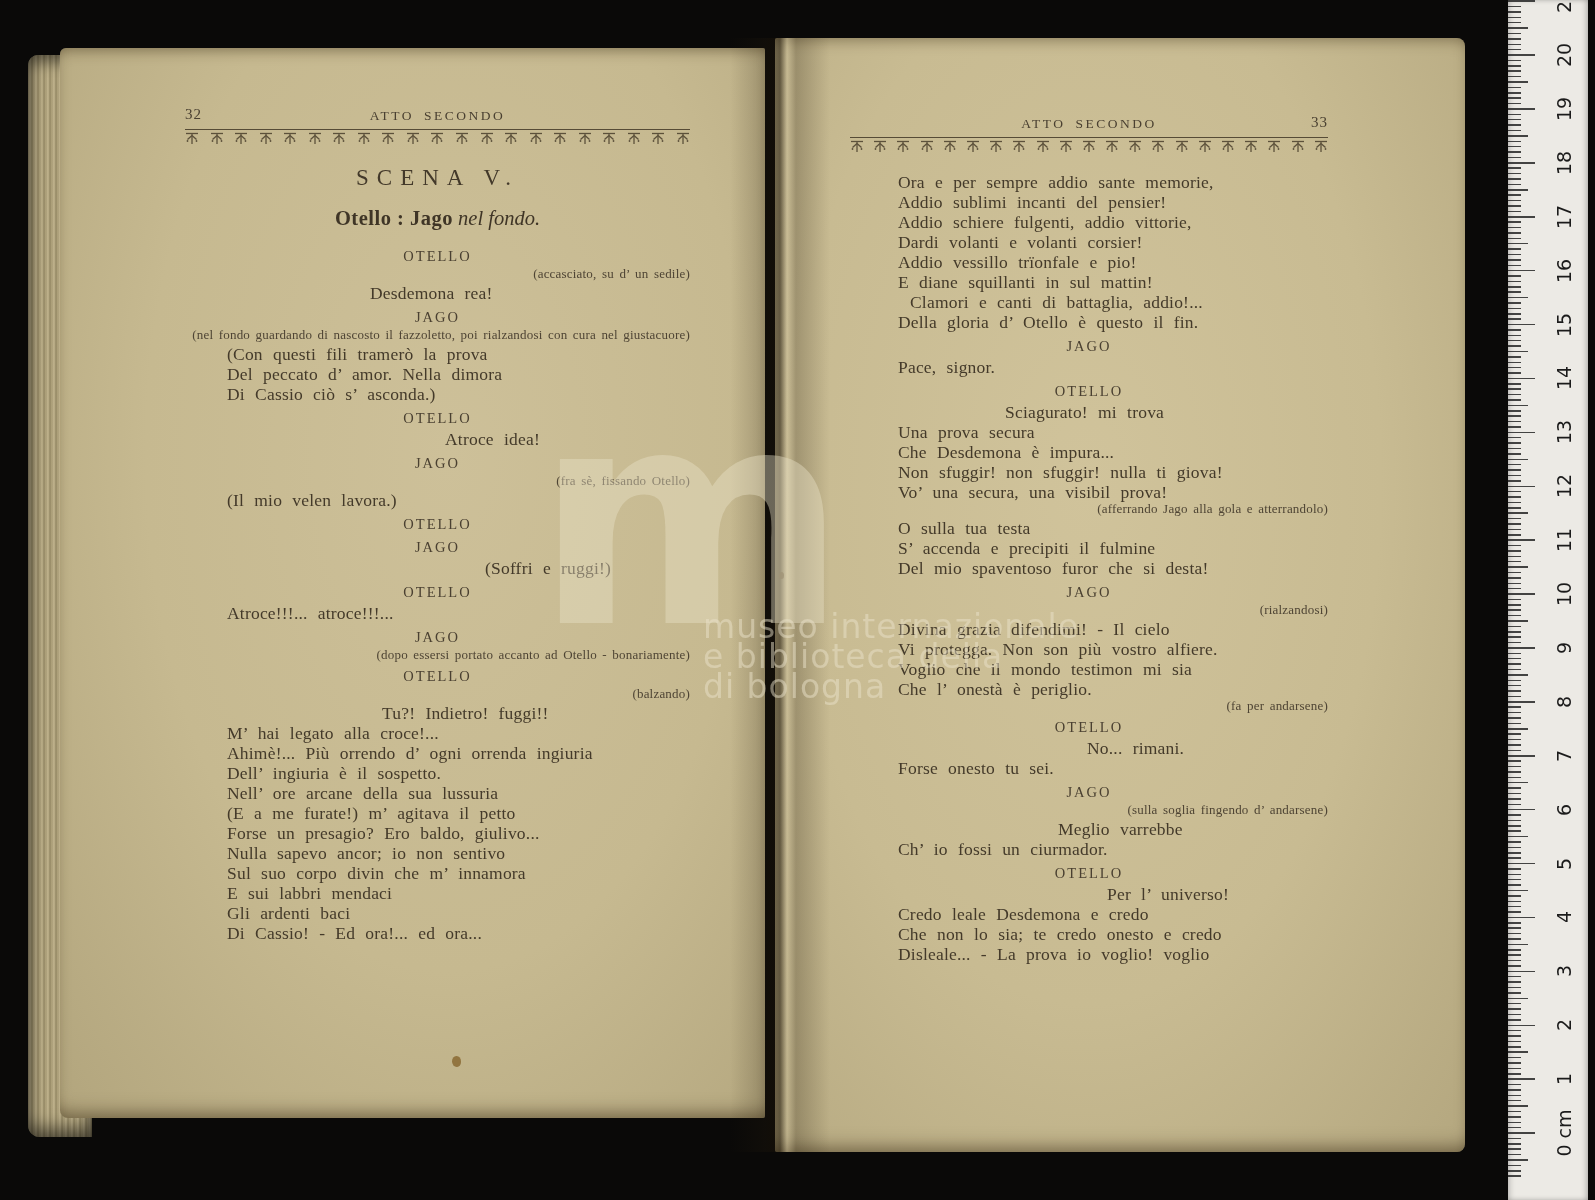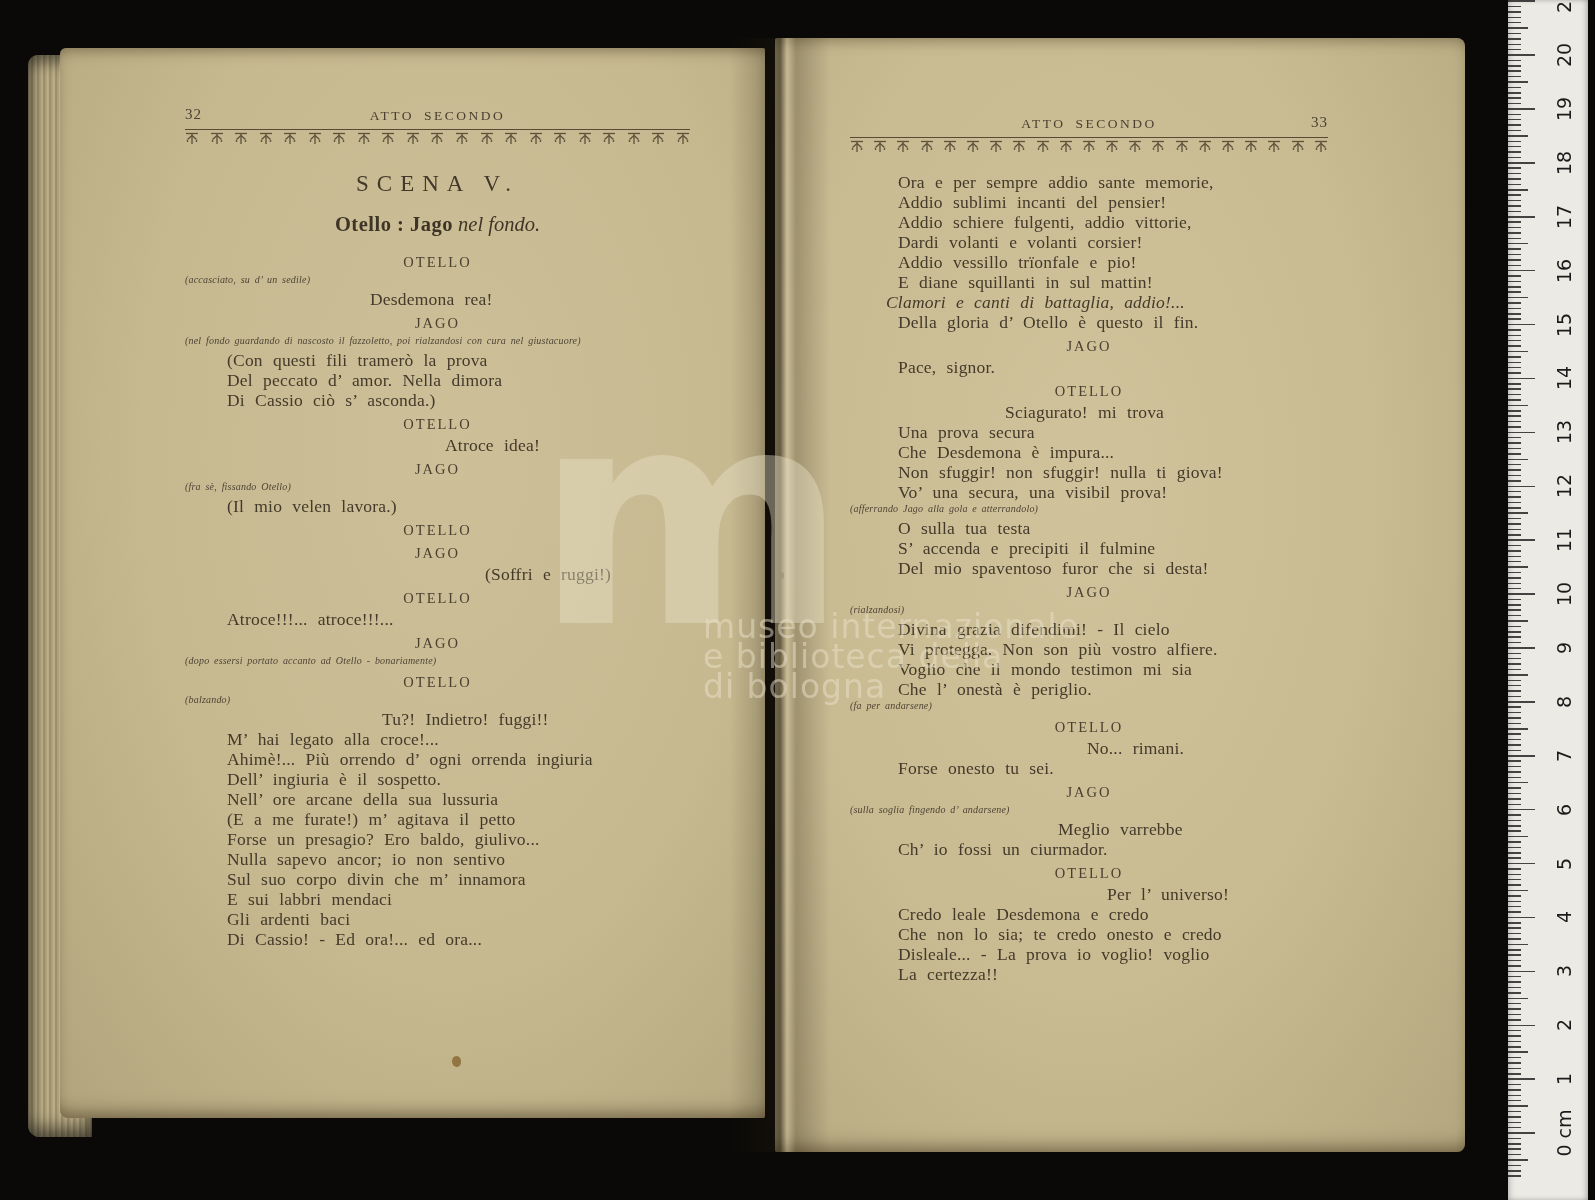--- a/index.html
+++ b/index.html
@@ -27,31 +27,31 @@
     word-spacing:4px;}
   .pg-num{position:absolute;top:0;font-size:15px;letter-spacing:1px;}
   #left-page .pg-num{left:0;}
   #right-page .pg-num{right:0;}
   .pg-title{position:absolute;left:0;right:0;text-align:center;top:2px;}
   
   .ornament-row{border-top:1.6px solid rgba(66,55,38,.85);margin-top:3px;padding-top:2px;
     display:flex;justify-content:space-between;height:15px;overflow:hidden;}
   .ornament-row svg{display:block;opacity:.85;}
   
-  .scene-title{text-align:center;margin-top:24px;font-size:23px;letter-spacing:8px;color:#43392a;}
+  .scene-title{text-align:center;margin-top:18px;font-size:23px;letter-spacing:8px;color:#43392a;}
   .scene-cast{text-align:center;margin-top:16px;font-size:20.5px;color:#3f3526;}
   .cast-roman{font-weight:bold;letter-spacing:.5px;}
   .cast-italic{font-style:italic;font-weight:normal;}
   
   .blocks{margin-top:17px;}
   .blk{position:relative;}
   .speaker{text-align:center;font-size:14.5px;letter-spacing:2px;color:#4a4031;
     margin:5px 0 2px 0;line-height:18px;word-spacing:2px;}
-  .stage{text-align:left;font-size:10px;color:#4e4434;line-height:14px;margin:0 0 2px 0;
-    word-spacing:2px;letter-spacing:.2px;font-style:italic;}
+  .stage{text-align:right;font-size:13px;color:#4e4434;line-height:14px;margin:0 0 2px 0;
+    word-spacing:2px;letter-spacing:.2px;}
   .verse{font-size:17.5px;line-height:20px;color:#443a2a;word-spacing:.32em;letter-spacing:.2px;}
   
   #gutter{position:absolute;left:730px;top:38px;width:100px;height:1114px;z-index:4;pointer-events:none;
     background:linear-gradient(90deg, rgba(40,30,14,0) 0%, rgba(40,30,14,.22) 35%,
       rgba(25,17,6,.55) 50%, rgba(214,202,168,.25) 57%, rgba(40,30,14,.25) 66%, rgba(40,30,14,0) 100%);}
   #stitch{position:absolute;left:779px;top:572px;width:5px;height:7px;border-radius:50%;
     background:#6d5c3d;z-index:5;opacity:.8;}
   #speck{position:absolute;left:452px;top:1056px;width:9px;height:11px;border-radius:50% 50% 45% 55%;
     background:#8a6a33;opacity:.85;z-index:3;}
   
@@ -640,21 +640,21 @@
             </svg>
           </span>
         </div>
       <div class="blocks">
           <div class="blk verse" style="margin-left: 48px;">Ora e per sempre addio sante memorie,</div>
           <div class="blk verse" style="margin-left: 48px;">Addio sublimi incanti del pensier!</div>
           <div class="blk verse" style="margin-left: 48px;">Addio schiere fulgenti, addio vittorie,</div>
           <div class="blk verse" style="margin-left: 48px;">Dardi volanti e volanti corsier!</div>
           <div class="blk verse" style="margin-left: 48px;">Addio vessillo trïonfale e pio!</div>
           <div class="blk verse" style="margin-left: 48px;">E diane squillanti in sul mattin!</div>
-          <div class="blk verse" style="margin-left: 36px; font-style: italic;">Clamori e canti di battaglia, addio!...</div>
+          <div class="blk verse" style="margin-left: 60px;">Clamori e canti di battaglia, addio!...</div>
           <div class="blk verse" style="margin-left: 48px;">Della gloria d’ Otello è questo il fin.</div>
           <div class="blk speaker">JAGO</div>
           <div class="blk verse" style="margin-left: 48px;">Pace, signor.</div>
           <div class="blk speaker">OTELLO</div>
           <div class="blk verse" style="margin-left: 155px;">Sciagurato! mi trova</div>
           <div class="blk verse" style="margin-left: 48px;">Una prova secura</div>
           <div class="blk verse" style="margin-left: 48px;">Che Desdemona è impura...</div>
           <div class="blk verse" style="margin-left: 48px;">Non sfuggir! non sfuggir! nulla ti giova!</div>
           <div class="blk verse" style="margin-left: 48px;">Vo’ una secura, una visibil prova!</div>
           <div class="blk stage">(afferrando Jago alla gola e atterrandolo)</div>
@@ -673,21 +673,20 @@
           <div class="blk verse" style="margin-left: 48px;">Forse onesto tu sei.</div>
           <div class="blk speaker">JAGO</div>
           <div class="blk stage">(sulla soglia fingendo d’ andarsene)</div>
           <div class="blk verse" style="margin-left: 208px;">Meglio varrebbe</div>
           <div class="blk verse" style="margin-left: 48px;">Ch’ io fossi un ciurmador.</div>
           <div class="blk speaker">OTELLO</div>
           <div class="blk verse" style="margin-left: 257px;">Per l’ universo!</div>
           <div class="blk verse" style="margin-left: 48px;">Credo leale Desdemona e credo</div>
           <div class="blk verse" style="margin-left: 48px;">Che non lo sia; te credo onesto e credo</div>
           <div class="blk verse" style="margin-left: 48px;">Disleale... - La prova io voglio! voglio</div>
-          <div class="blk verse" style="margin-left: 48px;">La certezza!!</div>
         </div>
     </div>
   </div>
 
   <div id="gutter"></div>
   <div id="stitch"></div>
   <div id="speck"></div>
 
   <div id="watermark">
     <div id="wm-logo">m</div>

